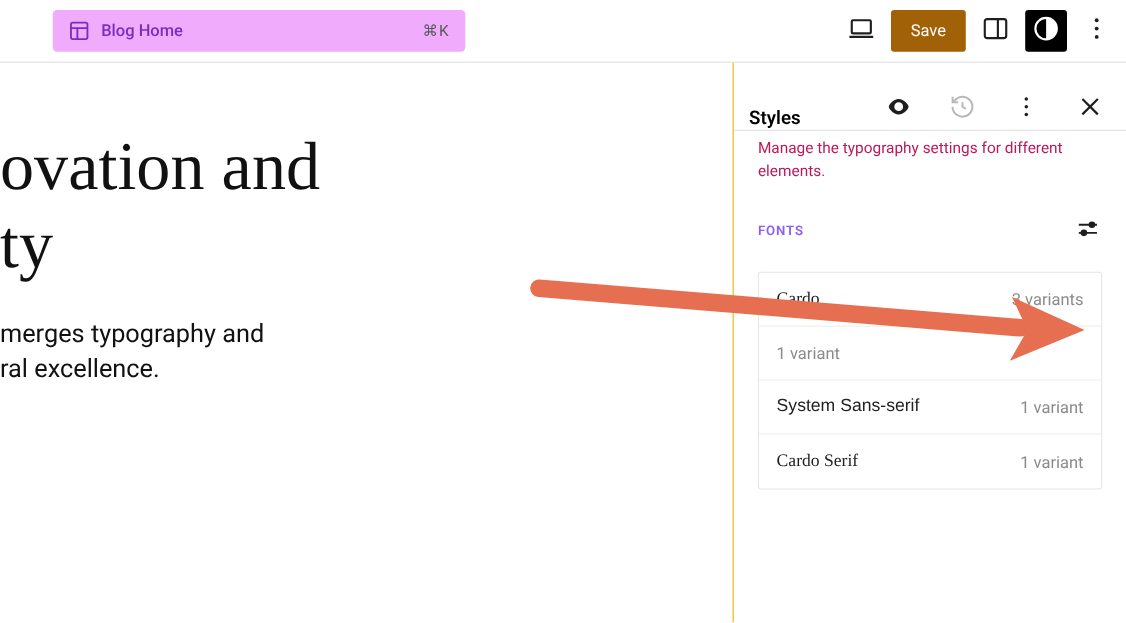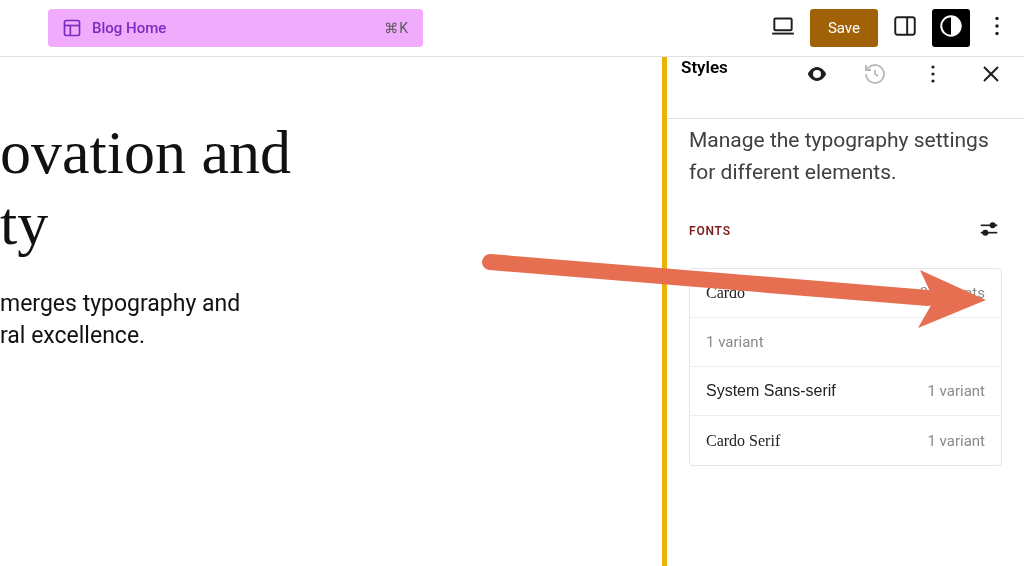--- a/index.html
+++ b/index.html
@@ -14,41 +14,41 @@
   .topbar-spacer { flex: 1; }
   .topbar-icons { display: flex; align-items: center; gap: 8px; }
   .topbar-btn { width: 38px; height: 38px; display:flex; align-items:center; justify-content:center; border-radius:3px; }
   .topbar-btn svg { width: 26px; height: 26px; }
   .save-btn { background:#a16207; color:#fff; height:38px; padding:0 18px; font-size:15px; border-radius:3px; display:flex; align-items:center; }
   .contrast-box { background:#000; color:#fff; width:38px; height:38px; display:flex; align-items:center; justify-content:center; border-radius:3px; }
   .contrast-box svg { width:26px; height:26px; }
 
   
   .main { display:flex; height: calc(566px - 57px); }
-  .canvas { flex:1; position:relative; overflow:hidden; border-right:5px solid #eab308; }
+  .canvas { flex:1; position:relative; overflow:hidden; border-right:1px solid #eab308; }
   .canvas-inner { position:absolute; left:0; top:60px; }
   .heading { font-family: Georgia, "Times New Roman", serif; font-size:62px; font-weight:400; line-height:1.15; color:#111; margin-bottom:28px; }
   .para { font-size:23px; color:#111; line-height:1.4; }
 
   
   .sidebar { width:357px; display:flex; flex-direction:column; }
-  .side-head { display:flex; align-items:flex-start; height:62px; padding:0 14px; border-bottom:1px solid #e0e0e0; gap:20px; }
+  .side-head { display:flex; align-items:flex-end; height:62px; padding:0 14px; border-bottom:1px solid #e0e0e0; gap:20px; }
   .side-head .title { font-weight:600; font-size:17px; flex:1; }
   .side-head .icon-btn { width:38px; height:38px; display:flex; align-items:center; justify-content:center; }
   .side-head svg { width:24px; height:24px; }
   .faded { color:#b8b8b8; }
 
   .section-nav { display:flex; align-items:center; gap:14px; padding:16px 22px 8px 22px; }
   .section-nav svg { width:22px; height:22px; }
   .section-nav .crumb { font-weight:600; font-size:18px; }
 
-  .desc { font-size:21px; color:#404040; line-height:1.5; padding:6px 22px 18px 22px; }
+  .desc { font-size:14px; color:#be185d; line-height:1.5; padding:6px 22px 18px 22px; }
 
   .fonts-head { display:flex; align-items:center; padding:12px 22px 10px 22px; }
-  .fonts-head .label { font-size:12px; font-weight:600; letter-spacing:0.8px; color:#7f1d1d; flex:1; }
+  .fonts-head .label { font-size:12px; font-weight:600; letter-spacing:0.8px; color:#8b5cf6; flex:1; }
   .fonts-head .settings-btn { width:26px; height:26px; display:flex; align-items:center; justify-content:center; }
   .fonts-head svg { width:22px; height:22px; }
 
   .font-list { border:1px solid #e6e6e6; border-radius:3px; margin:14px 22px; }
   .font-row { display:flex; align-items:center; height:49px; padding:0 16px; border-bottom:1px solid #eee; }
   .font-row:last-child { border-bottom:none; }
   .font-row .fname { flex:1; font-size:16px; color:#222; }
   .font-row .fvar { font-size:15px; color:#8a8a8a; }
   .ff-serif { font-family: Georgia, "Times New Roman", serif; }
   .ff-sans { font-family: -apple-system, sans-serif; }

